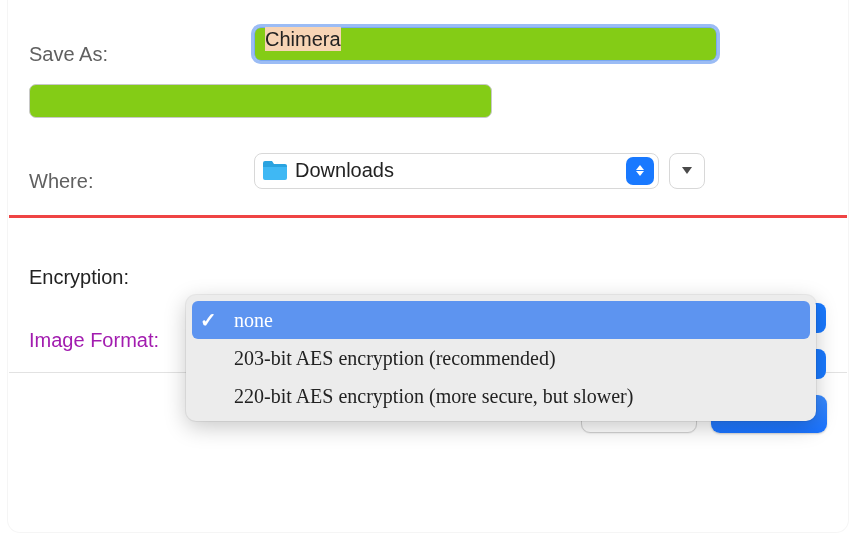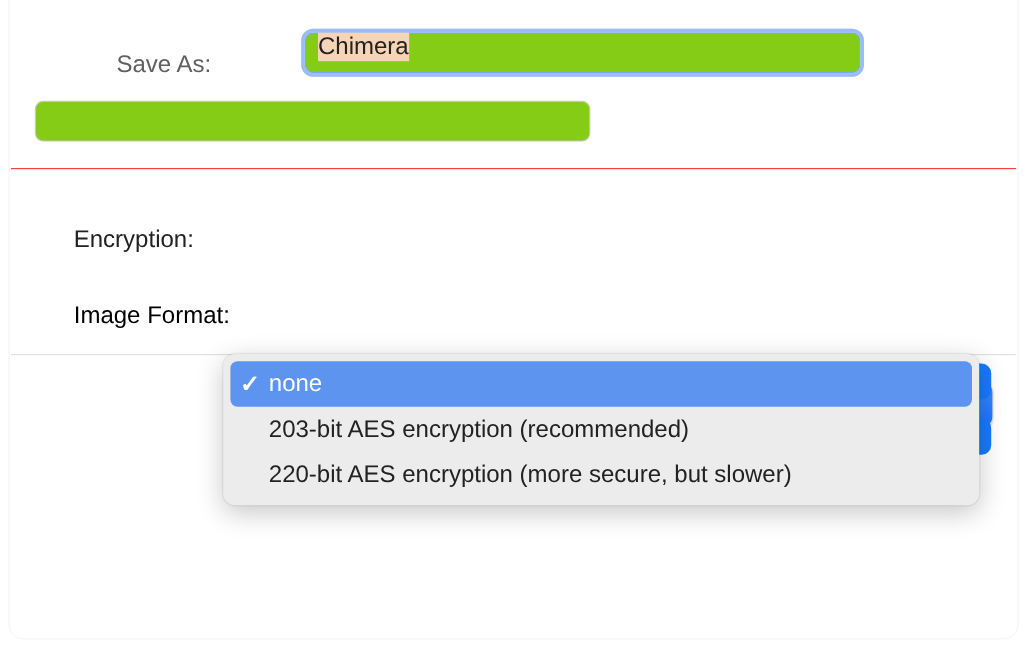--- a/index.html
+++ b/index.html
@@ -16,26 +16,26 @@
   .dialog {
     position: absolute;
     left: 8px; right: 8px; top: 0; bottom: 6px;
     border: 1px solid rgba(0,0,0,0);
     border-radius: 0 0 12px 12px;
     box-shadow: 0 0 0 1px rgba(0,0,0,0.04);
     overflow: hidden;
     background: #fff;
   }
   .section-top { padding: 20px 20px 22px 20px; }
-  .section-mid { border-top: 1px solid #ef4444; padding: 26px 20px 20px 20px; }
+  .section-mid { border-top: 3px solid #ef4444; padding: 26px 20px 20px 20px; }
   .section-bot { border-top: 1px solid #e2e2e2; padding: 22px 20px 20px 20px; display:flex; justify-content:flex-end; gap:14px; }
 
   .row { display:flex; align-items:center; margin-bottom:18px; }
   .row:last-child { margin-bottom:0; }
-  .label { width: 225px; text-align:center; padding-right:10px; color:#606060; font-size:20px;margin-top:22px; }
+  .label { width: 225px; text-align:left; padding-right:10px; color:#606060; font-size:20px;margin-top:22px; }
   .controls { flex:1; display:flex; align-items:center; gap:10px; }
 
   .text-input {
     height: 34px;
     border: 1px solid #c8c8c8;
     border-radius: 7px;
     background:#84cc16;
     padding: 0 10px;
     font-size: 20px;
     width: 463px;
@@ -96,21 +96,21 @@
     border-radius:6px;
     padding:0 12px 0 8px;
     font-size:20px;
     color:#222;
   }
   .menu-item .check { width:22px; display:inline-block; color:#fff; font-weight:bold; }
   .menu-item.selected {
     background:#5d94f0;
     color:#fff;
   }
-  .menu-item .txt { margin-left:2px; }
+  .menu-item .txt { margin-left:12px;font-family:Liberation Serif, serif; }
   .menu-item:not(.selected) .check { visibility:hidden; }
 
   .btn {
     height:38px; min-width:116px; border-radius:9px; font-size:20px;
     display:flex; align-items:center; justify-content:center;
     padding:0 20px;
   }
   .btn.default {
     background:linear-gradient(#3a8bff,#1a73ff);
     color:#fff; border:none;
@@ -142,29 +142,50 @@
         </div>
       </div>
     </div>
 
     <div class="row">
       <div class="controls">
         <div class="text-input"></div>
       </div>
     </div>
 
+    <div class="row" style="margin-top:30px">
+      <div class="label">Where:</div>
+      <div class="controls">
+        <div class="popup">
+          <span class="folder-icon">
+            <svg viewBox="0 0 24 20" width="24" height="20">
+              <rect x="0" y="4" width="24" height="15" rx="2" fill="#3fb8f4"></rect>
+              <path d="M0 4 L0 2 Q0 0 2 0 L9 0 L11 3 L22 3 Q24 3 24 5 L24 6 L0 6 Z" fill="#2aa3e0"></path>
+            </svg>
+          </span>
+          <span class="popup-text">Downloads</span>
+          <span class="popup-end">
+            <span class="chev up"></span>
+            <span class="chev down"></span>
+          </span>
+        </div>
+        <div class="expand-btn">
+          <span class="carat"></span>
+        </div>
+      </div>
+    </div>
   </div>
 
   <div class="section-mid">
     <div class="row">
       <div class="label" style="color:#222;width:175px">Encryption:</div>
       <div class="controls"></div>
     </div>
     <div class="row">
-      <div class="label" style="color:#000000;width:195px;padding-right:0">Image Format:</div>
+      <div class="label" style="color:#a21caf;width:195px;padding-right:0">Image Format:</div>
       <div class="controls"></div>
     </div>
   </div>
 
   <div class="section-bot">
     <div class="btn plain">Cancel</div>
     <div class="btn default">Save</div>
   </div>
 </div>
 

